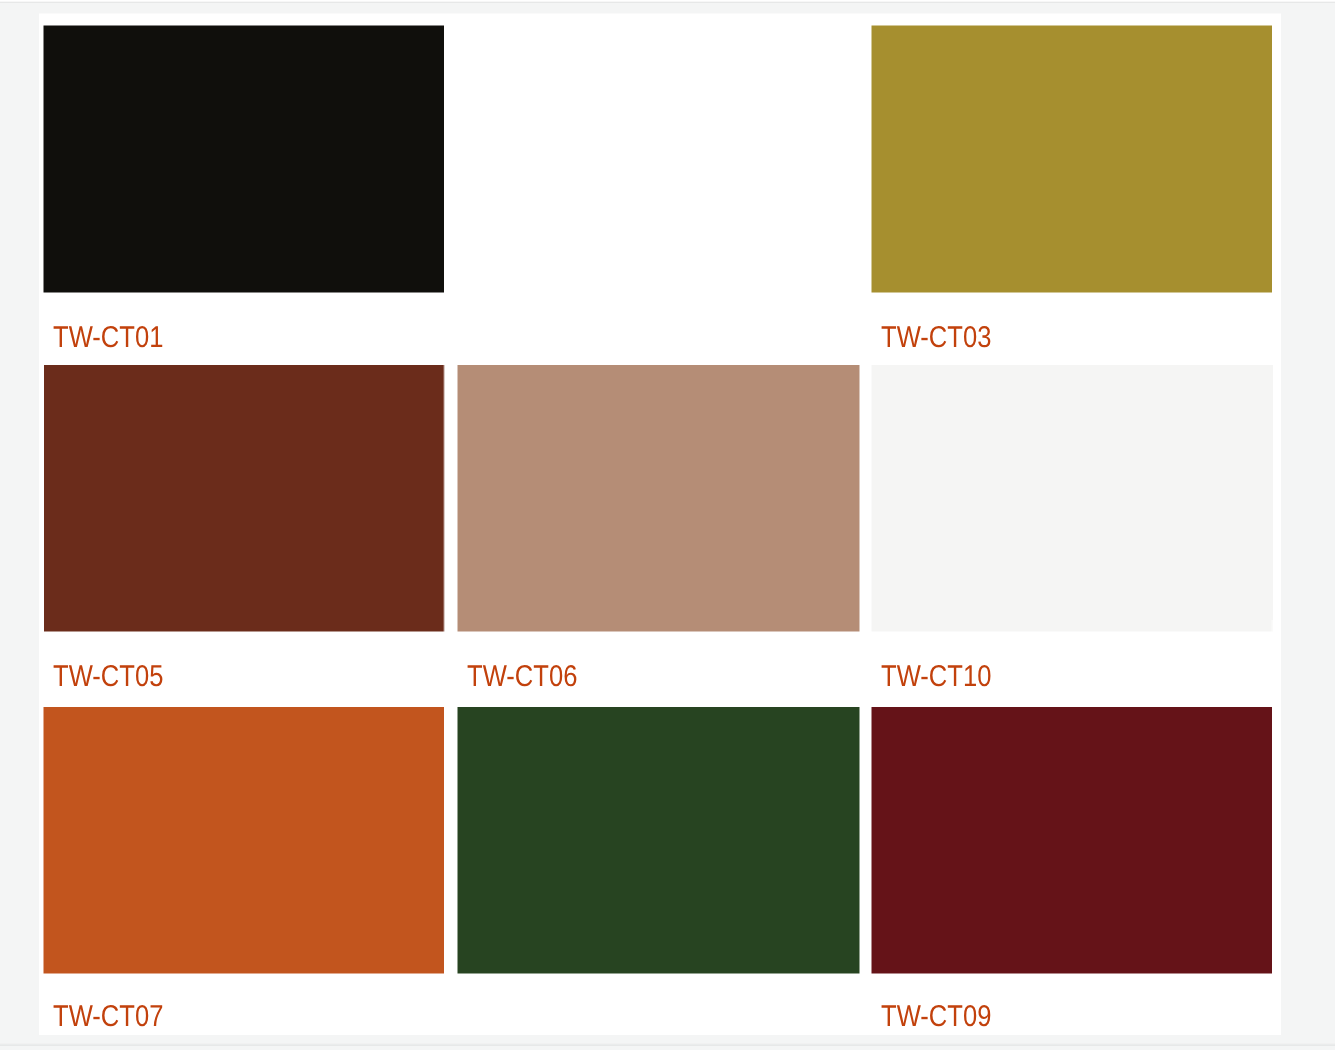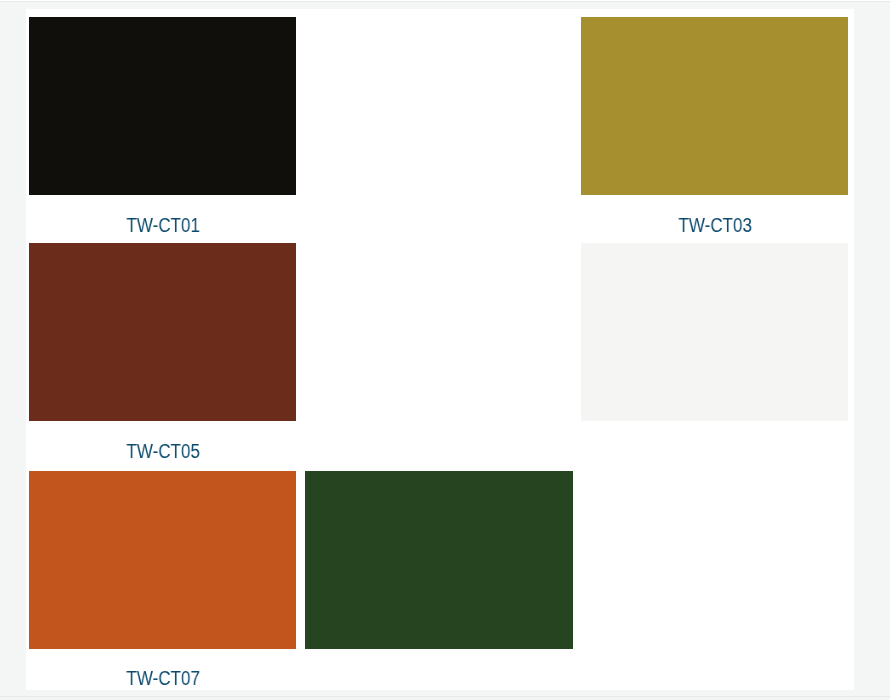--- a/index.html
+++ b/index.html
@@ -28,22 +28,22 @@
   .cell.c0{left:0px;}
   .cell.c1{left:276.4px;}
   .cell.c2{left:552.0px;text-decoration:underline;}
   .cell.r0{top:0px;}
   .cell.r1{top:226.4px;}
   .cell.r2{top:454.2px;}
 
   .swatch{width:267.2px;height:178.3px;display:block;}
 
   .label{
-    height:49.3px;line-height:49.3px;text-align:center;
-    font-size:20px;color:#0c4a6e;white-space:nowrap;
+    height:49.3px;line-height:49.3px;text-align:left;
+    font-size:20px;color:#c2410c;white-space:nowrap;
     padding-top:5.9px;box-sizing:border-box;
   }
   .cell.r2 .label{padding-top:4.9px;}
   .label .txt{
     display:inline-block;
     transform:scaleX(0.852);
     transform-origin:center;
     will-change:transform;
   }
 </style>
@@ -67,32 +67,41 @@
       <div class="cell r0 c2">
         <div class="swatch" style="background-color: rgb(166, 143, 47);"></div>
         <div class="label"><span class="txt">TW-CT03</span></div>
       </div>
 
       <div class="cell r1 c0">
         <div class="swatch" style="background-color: rgb(107, 44, 27);"></div>
         <div class="label"><span class="txt">TW-CT05</span></div>
       </div>
 
+      <div class="cell r1 c1">
+        <div class="swatch" style="background-color: rgb(181, 141, 118);"></div>
+        <div class="label"><span class="txt">TW-CT06</span></div>
+      </div>
 
       <div class="cell r1 c2">
         <div class="swatch" style="background-color: rgb(245, 245, 244);"></div>
+        <div class="label"><span class="txt">TW-CT10</span></div>
       </div>
 
       <div class="cell r2 c0">
         <div class="swatch" style="background-color: rgb(194, 85, 30);"></div>
         <div class="label"><span class="txt">TW-CT07</span></div>
       </div>
 
       <div class="cell r2 c1">
         <div class="swatch" style="background-color: rgb(39, 68, 33);"></div>
       </div>
 
+      <div class="cell r2 c2">
+        <div class="swatch" style="background-color: rgb(101, 19, 24);"></div>
+        <div class="label"><span class="txt">TW-CT09</span></div>
+      </div>
 
     </div>
   </div>
 
   <div class="rule rule-bottom"></div>
 </div>
 
 </body></html>

